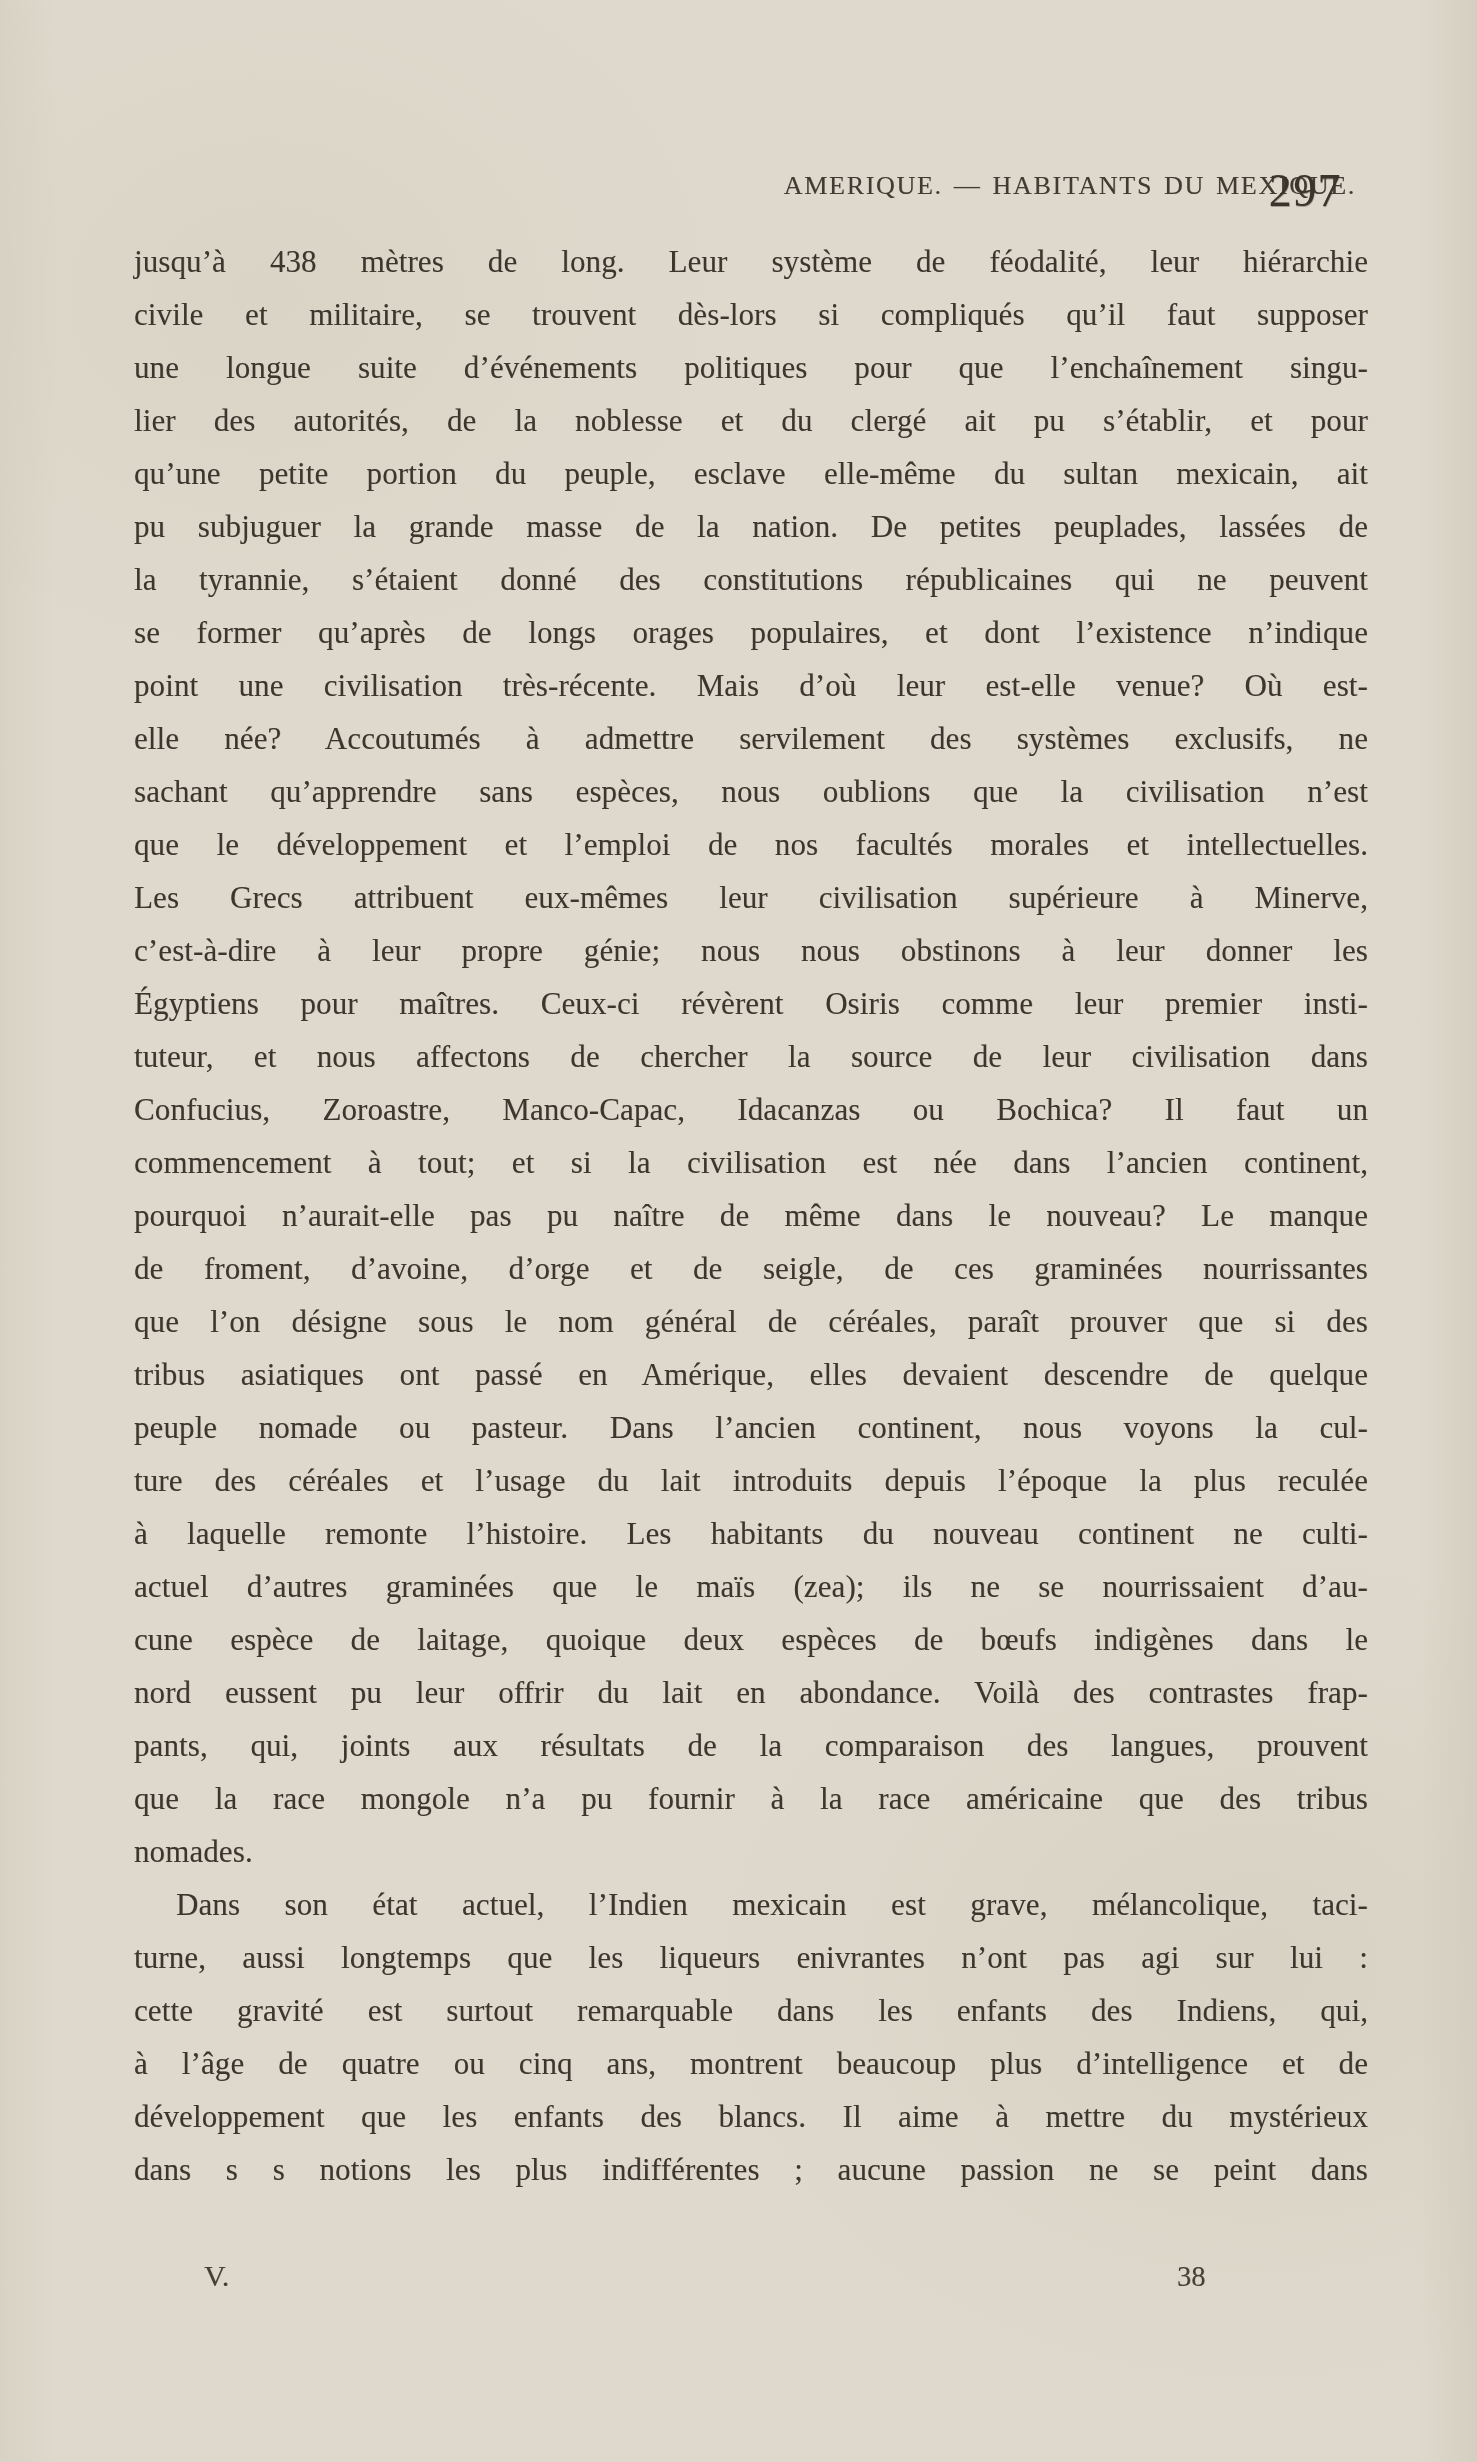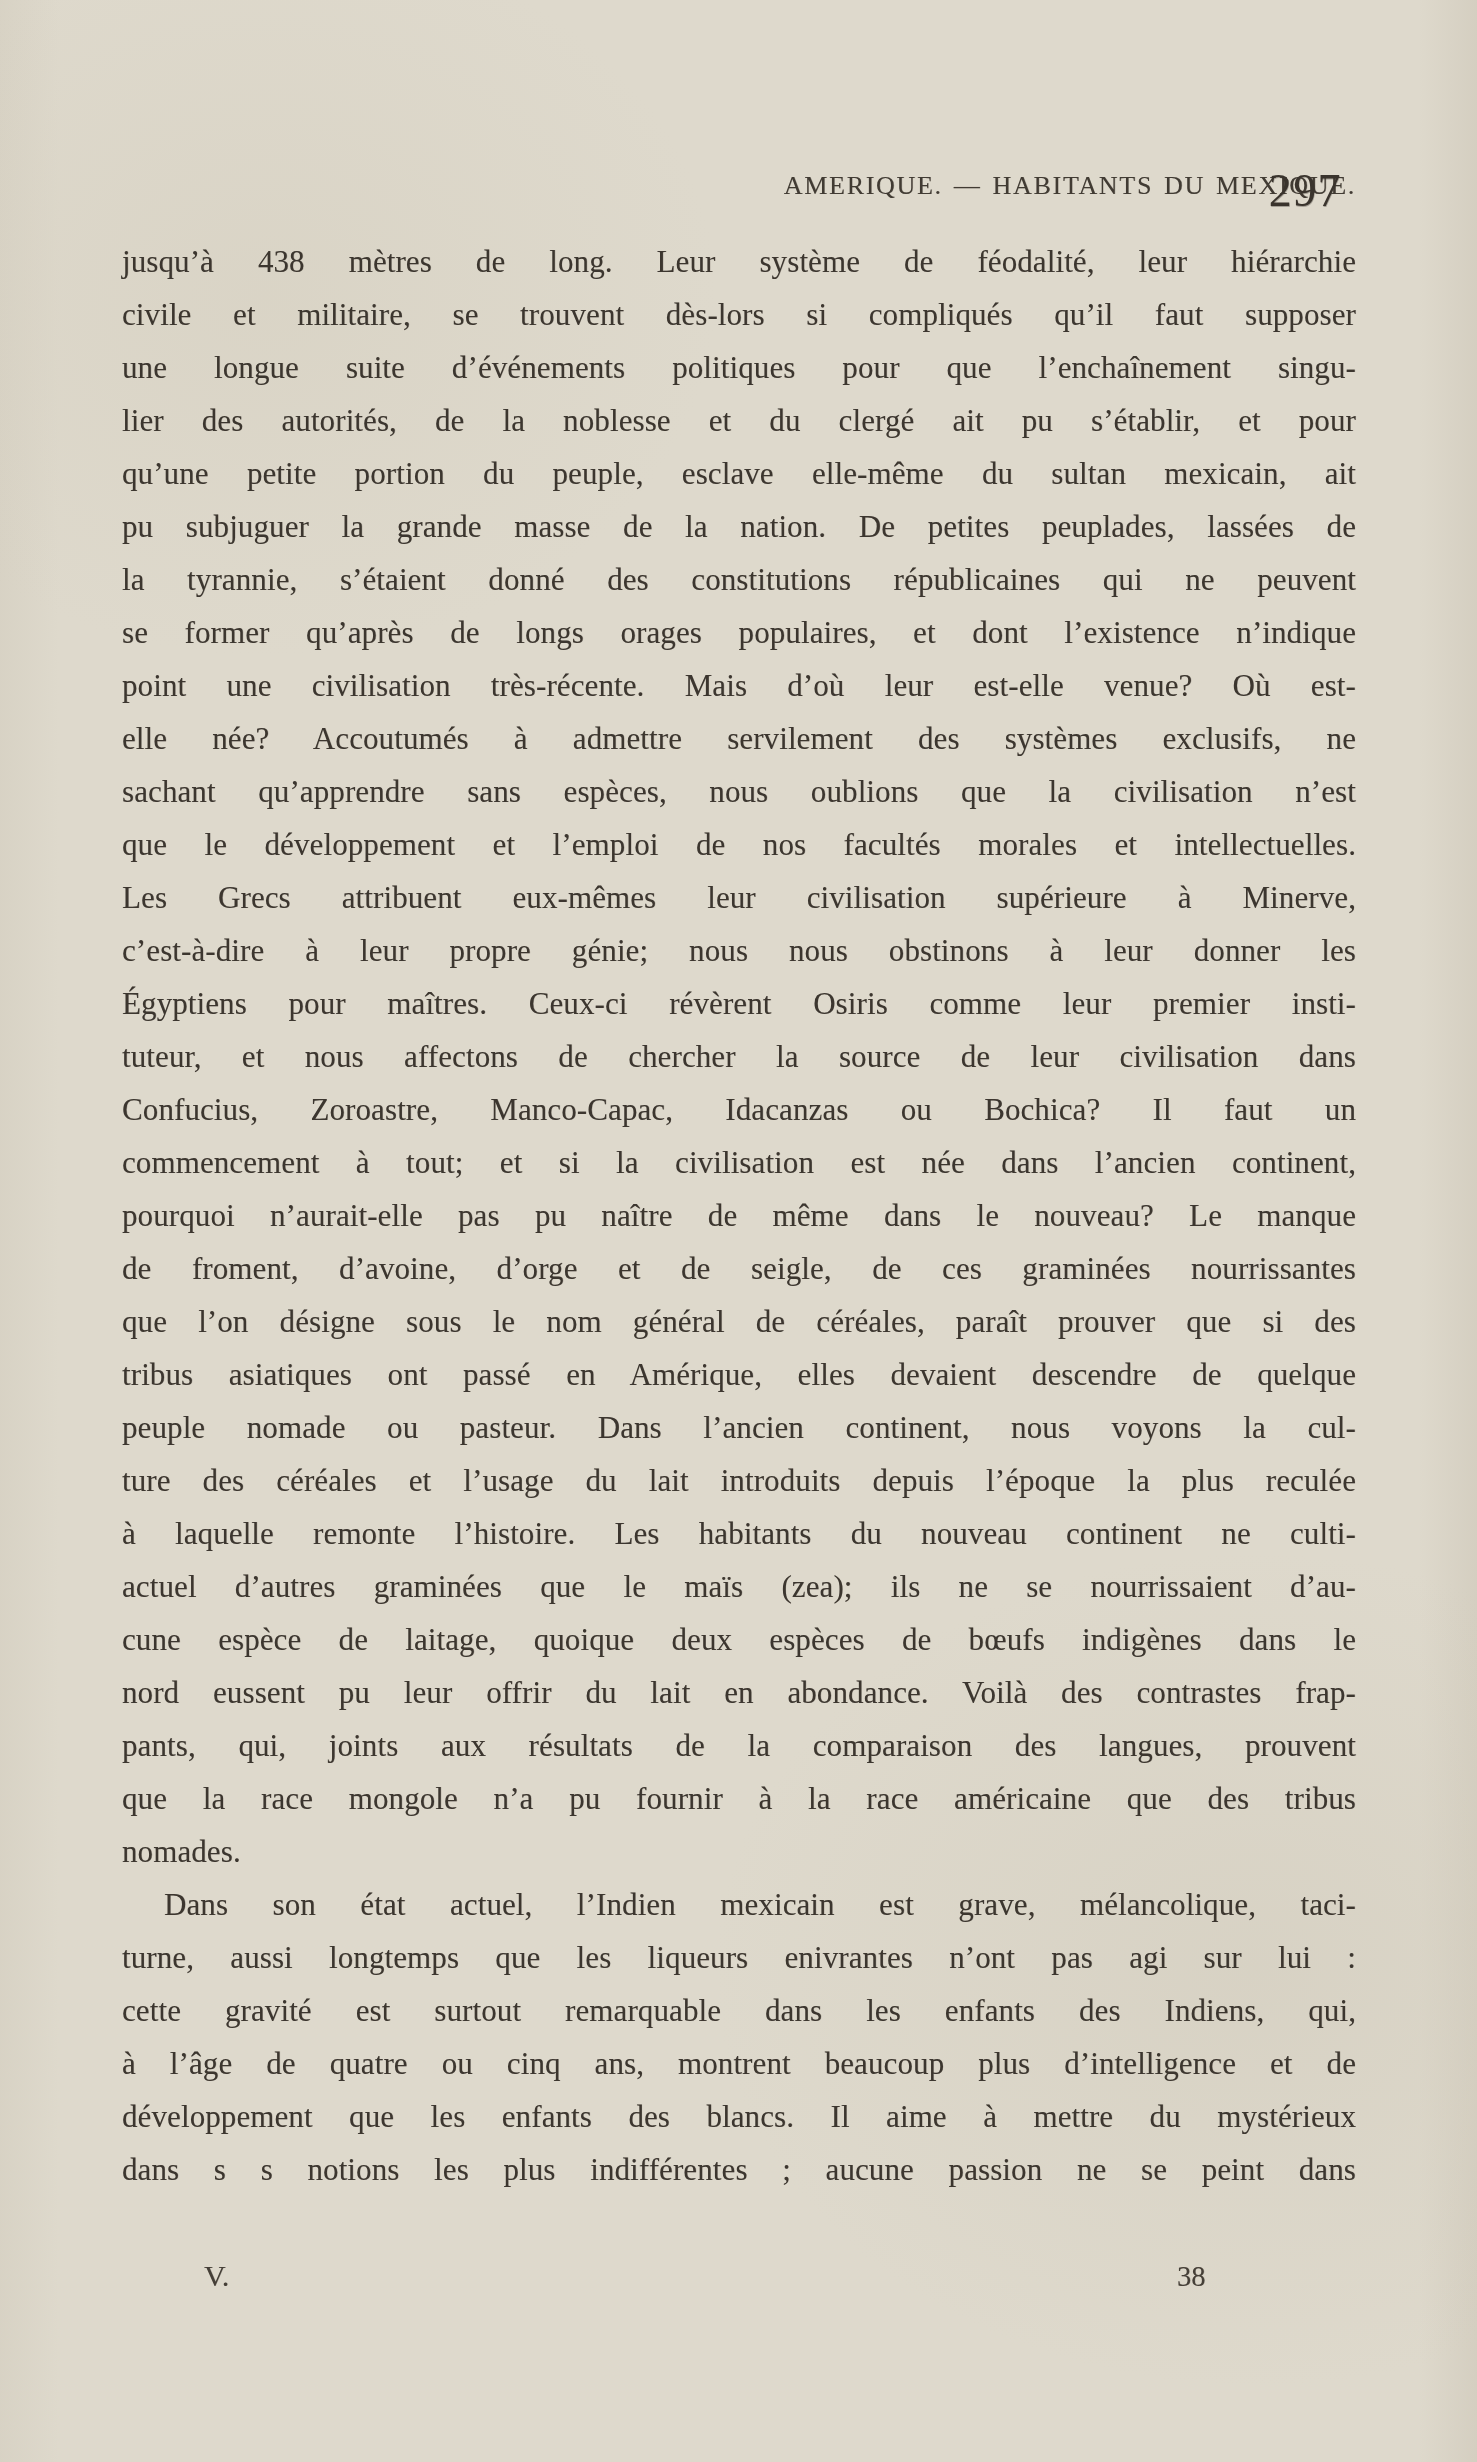--- a/index.html
+++ b/index.html
@@ -46,21 +46,21 @@
     position: absolute;
     right: 14px;
     top: -7px;
     font-size: 46px;
     letter-spacing: 1.4px;
     color: #3a342d;
     text-shadow: 0.5px 0.5px 0 rgba(58,52,45,0.35);
   }
   .text-block {
     position: absolute;
-    left: 122px;
+    left: 134px;
     top: 235px;
     width: 1234px;
   }
   .paragraph { margin: 0; padding: 0; }
   .line {
     height: 53px;
     line-height: 53px;
     font-size: 31px;
     letter-spacing: 0.1px;
     word-spacing: 1.4px;

